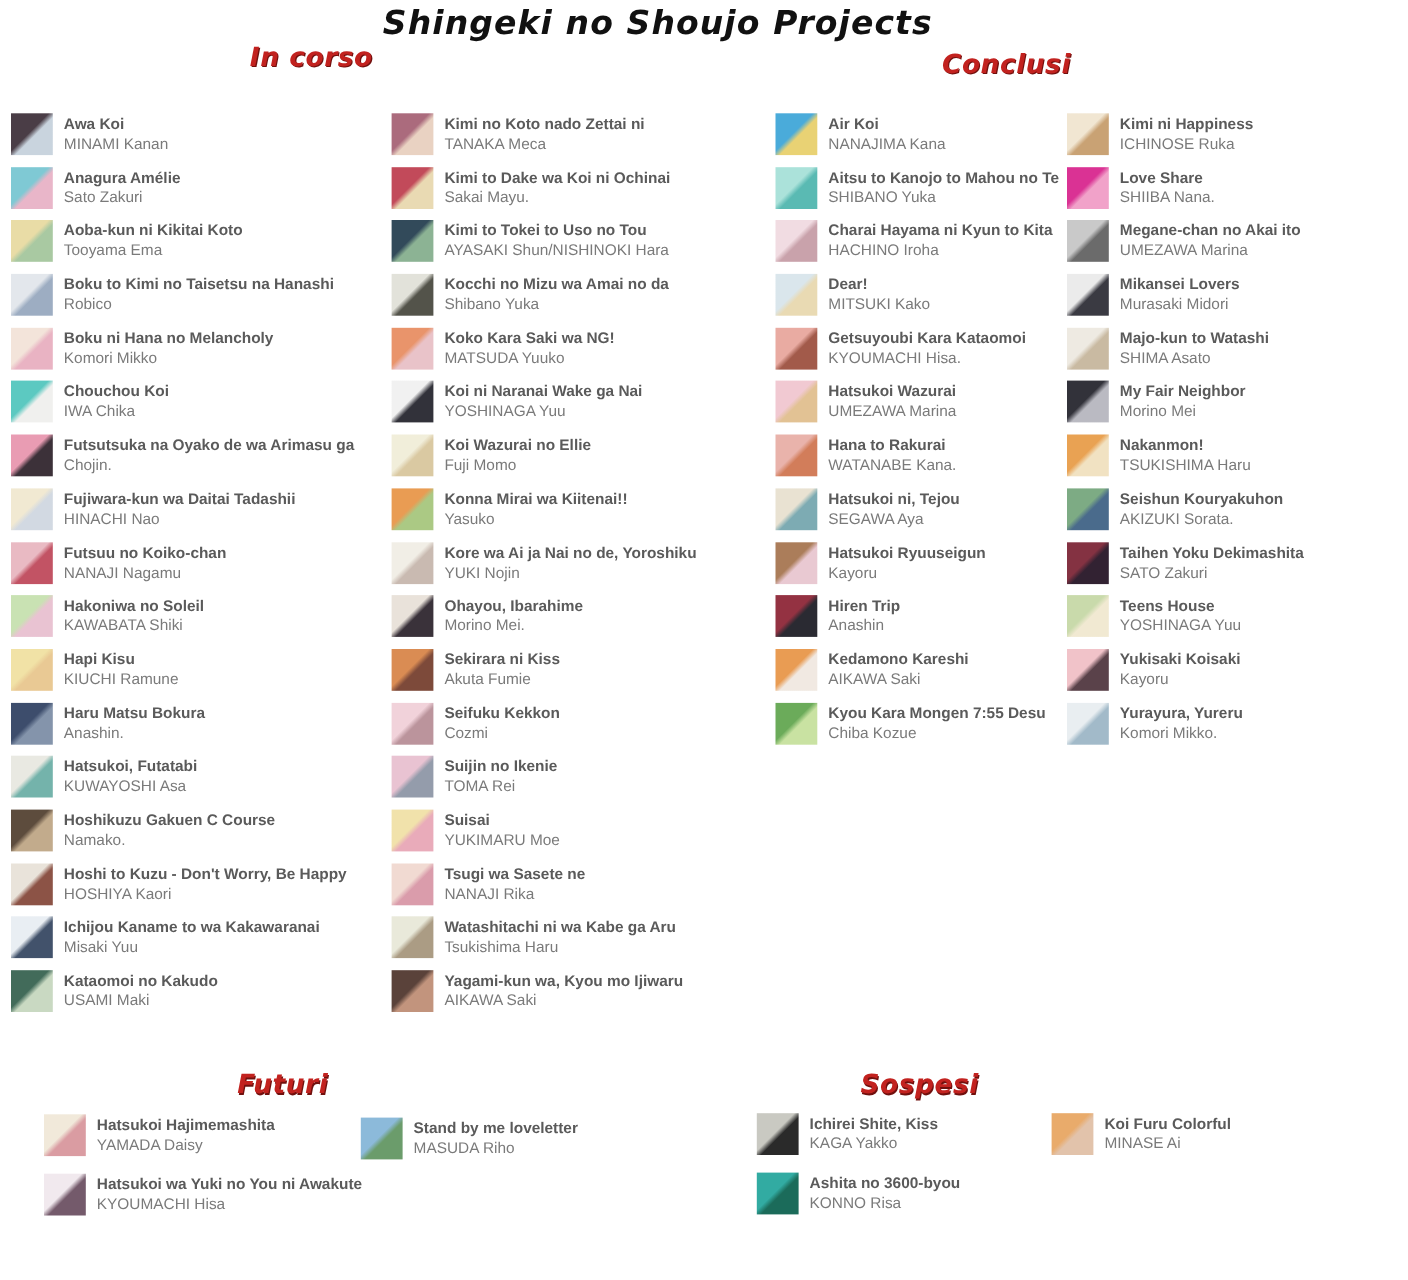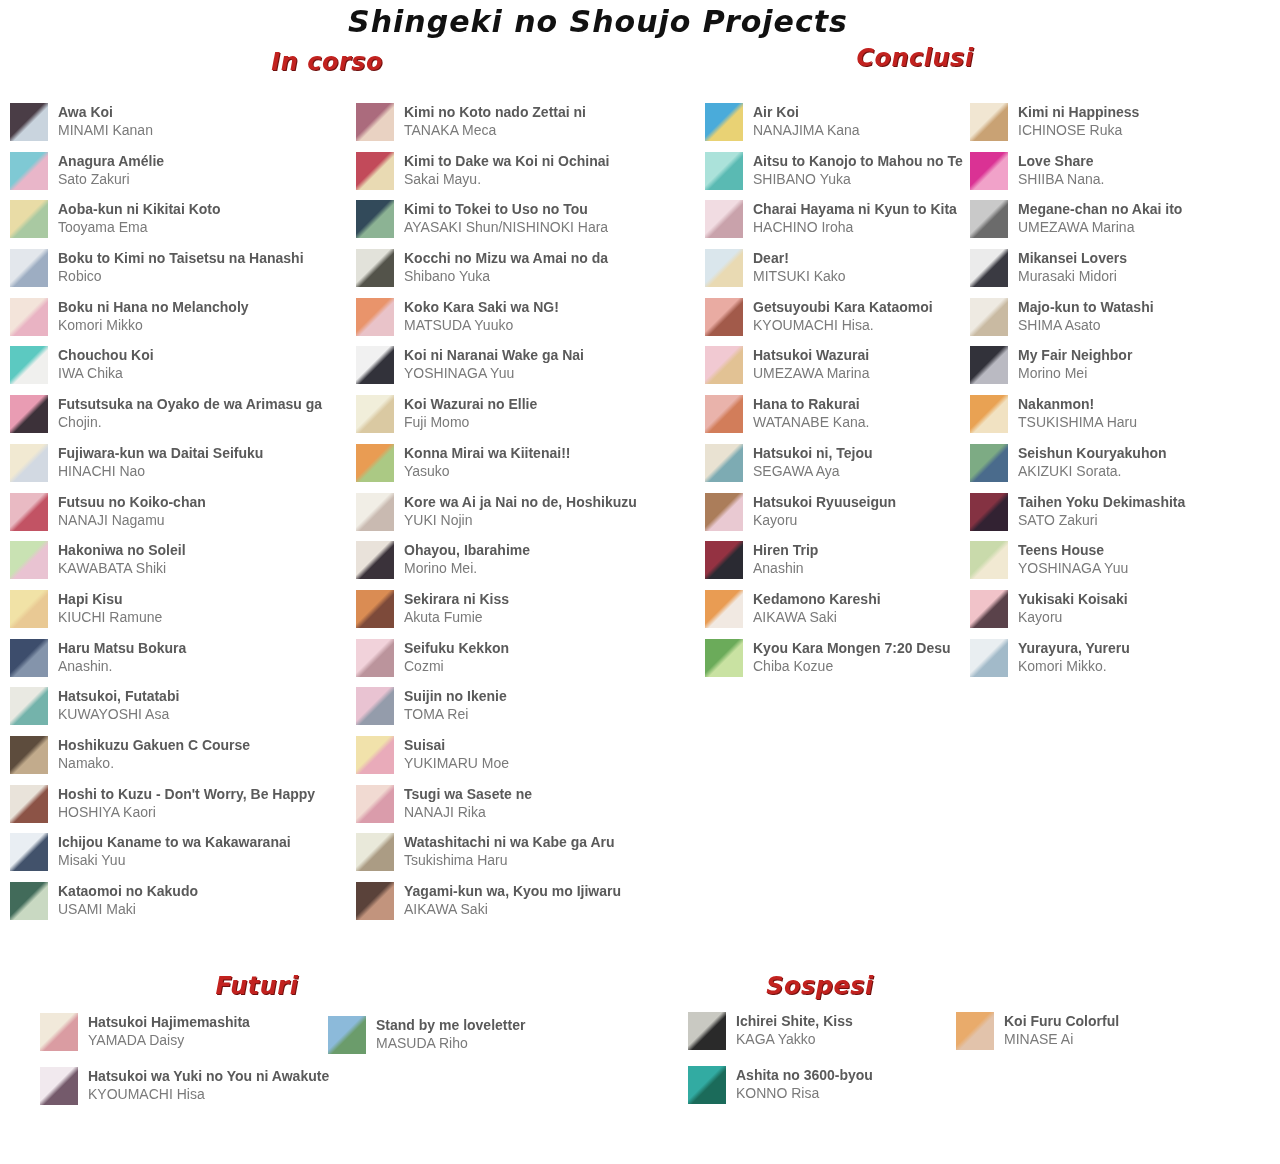--- a/index.html
+++ b/index.html
@@ -11,24 +11,24 @@
     position:absolute;left:0;top:4px;width:1196px;text-align:center;
     font-family:"DejaVu Sans",sans-serif;font-weight:bold;font-style:italic;
     font-size:30px;letter-spacing:1px;color:#111111;
   }
   .sec-hdr{
     position:absolute;width:200px;text-align:center;
     font-family:"DejaVu Sans",sans-serif;font-weight:bold;font-style:italic;
     font-size:24px;color:#c2221f;text-shadow:1px 1px 0 #70100e;
     letter-spacing:0.5px;
   }
-  #hdr-in-corso{left:183px;top:48px;text-align:right;}
+  #hdr-in-corso{left:183px;top:38px;}
   #hdr-conclusi{left:815px;top:44px;}
   #hdr-futuri{left:157px;top:972px;}
-  #hdr-sospesi{left:720px;top:972px;}
+  #hdr-sospesi{left:736px;top:972px;}
   .col{position:absolute;}
   #col-incorso-1{left:10px;top:103px;}
   #col-incorso-2{left:356px;top:103px;}
   #col-conclusi-1{left:705px;top:103px;}
   #col-conclusi-2{left:970px;top:103px;}
   #col-futuri-1{left:40px;top:1013px;}
   #col-futuri-2{left:328px;top:1016px;}
   #col-sospesi-1{left:688px;top:1012px;}
   #col-sospesi-2{left:956px;top:1012px;}
   .entry{display:flex;height:38px;margin-bottom:10.7px;}
@@ -108,21 +108,21 @@
     <div class="thumb" style="background: linear-gradient(135deg, rgb(233, 156, 179) 0%, rgb(233, 156, 179) 45%, rgb(60, 49, 57) 55%, rgb(60, 49, 57) 100%);"></div>
     <div class="meta">
       <div class="title">Futsutsuka na Oyako de wa Arimasu ga</div>
       <div class="author">Chojin.</div>
     </div>
   </div>
 
   <div class="entry">
     <div class="thumb" style="background: linear-gradient(135deg, rgb(241, 233, 210) 0%, rgb(241, 233, 210) 45%, rgb(210, 217, 226) 55%, rgb(210, 217, 226) 100%);"></div>
     <div class="meta">
-      <div class="title">Fujiwara-kun wa Daitai Seifuku</div>
+      <div class="title">Fujiwara-kun wa Daitai Tadashii</div>
       <div class="author">HINACHI Nao</div>
     </div>
   </div>
 
   <div class="entry">
     <div class="thumb" style="background: linear-gradient(135deg, rgb(233, 186, 195) 0%, rgb(233, 186, 195) 45%, rgb(194, 83, 100) 55%, rgb(194, 83, 100) 100%);"></div>
     <div class="meta">
       <div class="title">Futsuu no Koiko-chan</div>
       <div class="author">NANAJI Nagamu</div>
     </div>
@@ -253,21 +253,21 @@
     <div class="thumb" style="background: linear-gradient(135deg, rgb(233, 156, 83) 0%, rgb(233, 156, 83) 45%, rgb(171, 201, 132) 55%, rgb(171, 201, 132) 100%);"></div>
     <div class="meta">
       <div class="title">Konna Mirai wa Kiitenai!!</div>
       <div class="author">Yasuko</div>
     </div>
   </div>
 
   <div class="entry">
     <div class="thumb" style="background: linear-gradient(135deg, rgb(241, 238, 230) 0%, rgb(241, 238, 230) 45%, rgb(201, 186, 177) 55%, rgb(201, 186, 177) 100%);"></div>
     <div class="meta">
-      <div class="title">Kore wa Ai ja Nai no de, Hoshikuzu</div>
+      <div class="title">Kore wa Ai ja Nai no de, Yoroshiku</div>
       <div class="author">YUKI Nojin</div>
     </div>
   </div>
 
   <div class="entry">
     <div class="thumb" style="background: linear-gradient(135deg, rgb(233, 226, 218) 0%, rgb(233, 226, 218) 45%, rgb(58, 50, 58) 55%, rgb(58, 50, 58) 100%);"></div>
     <div class="meta">
       <div class="title">Ohayou, Ibarahime</div>
       <div class="author">Morino Mei.</div>
     </div>
@@ -415,21 +415,21 @@
     <div class="thumb" style="background: linear-gradient(135deg, rgb(233, 156, 83) 0%, rgb(233, 156, 83) 45%, rgb(241, 233, 226) 55%, rgb(241, 233, 226) 100%);"></div>
     <div class="meta">
       <div class="title">Kedamono Kareshi</div>
       <div class="author">AIKAWA Saki</div>
     </div>
   </div>
 
   <div class="entry">
     <div class="thumb" style="background: linear-gradient(135deg, rgb(107, 171, 90) 0%, rgb(107, 171, 90) 45%, rgb(201, 226, 162) 55%, rgb(201, 226, 162) 100%);"></div>
     <div class="meta">
-      <div class="title">Kyou Kara Mongen 7:20 Desu</div>
+      <div class="title">Kyou Kara Mongen 7:55 Desu</div>
       <div class="author">Chiba Kozue</div>
     </div>
   </div>
 </div>
 <div class="col" id="col-conclusi-2">
   <div class="entry">
     <div class="thumb" style="background: linear-gradient(135deg, rgb(241, 230, 210) 0%, rgb(241, 230, 210) 45%, rgb(201, 162, 116) 55%, rgb(201, 162, 116) 100%);"></div>
     <div class="meta">
       <div class="title">Kimi ni Happiness</div>
       <div class="author">ICHINOSE Ruka</div>

